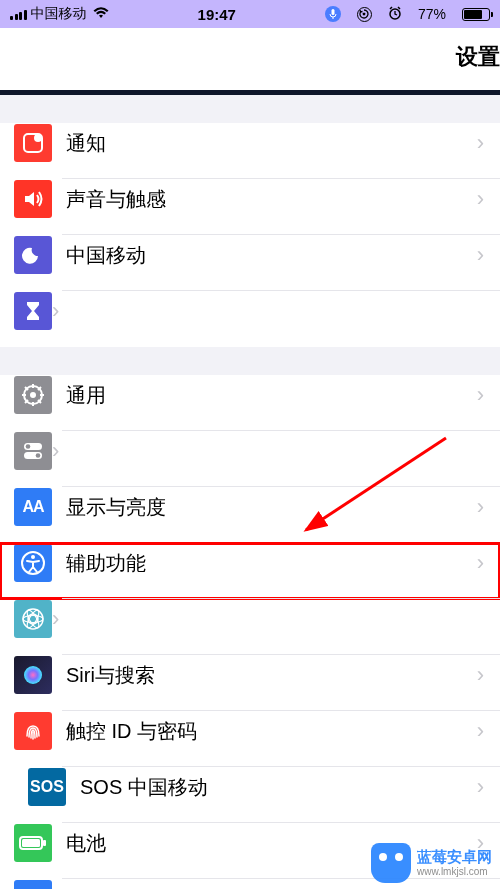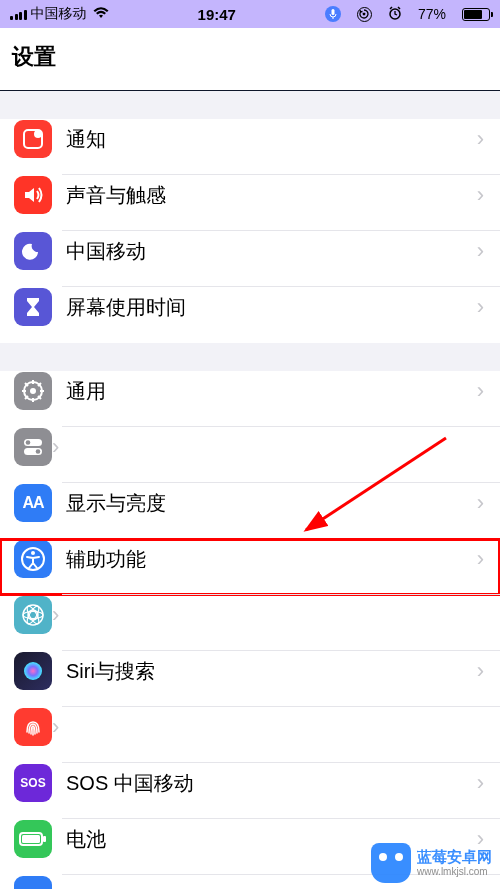--- a/index.html
+++ b/index.html
@@ -50,25 +50,25 @@
       position: relative; padding: 1px;
     }
     .battery::after {
       content: ''; position: absolute; right: -4px; top: 3px;
       width: 2px; height: 5px; background: #000; border-radius: 0 1px 1px 0;
     }
     .battery-fill { height: 100%; width: 77%; background: #000; border-radius: 1px; }
 
     .header {
       background: #fff;
-      text-align: left;
-      padding: 14px 12px 18px;
+      text-align: right;
+      padding: 14px 0 18px;
       font-size: 22px;
       font-weight: 600;
-      border-bottom: 1px solid #0f172a;
+      border-bottom: 5px solid #0f172a;
     }
 
     .group-gap { height: 28px; }
 
     .list-group { background: #fff; }
     .list-item {
       display: flex;
       align-items: center;
       height: 56px;
       padding: 0 16px 16px 14px;
@@ -77,21 +77,21 @@
     .list-item::after {
       content: '';
       position: absolute;
       left: 62px; right: 0; bottom: 0;
       height: 1px;
       background: #e5e5ea;
     }
     .list-item:last-child::after { display: none; }
     .icon-box {
       width: 38px; height: 38px;
-      border-radius: 9px;
+      border-radius: 3px;
       display: flex; align-items: center; justify-content: center;
       flex-shrink: 0;
     }
     .label {
       flex: 1;
       margin-left: 14px;
       font-size: 20px;
       color: #000;
     }
     .chevron {
@@ -105,21 +105,21 @@
     .ic-sound { background: #ff3427; }
     .ic-dnd { background: #5956d6; }
     .ic-screentime { background: #5856d6; }
     .ic-general { background: #8e8e93; }
     .ic-control { background: #8e8e93; }
     .ic-display { background: #2f7cf6; }
     .ic-access { background: #2f7cf6; }
     .ic-wallpaper { background: #50b3c8; }
     .ic-siri { background: linear-gradient(135deg,#1a1a2e,#2d2d5f); }
     .ic-touchid { background: #ff3b30; }
-    .ic-sos { background: #6d28d9; color:#fff; font-size:12px; font-weight:700; }
+    .ic-sos { background: #0369a1; color:#fff; font-size:16px; font-weight:700;margin-left:14px; }
     .ic-battery { background: #34c759; }
     .ic-privacy { background: #2f7cf6; }
 
     .highlight {
       outline: 3px solid #ff0000;
       outline-offset: -2px;
     }
 
     .arrow-annotation {
       position: absolute;
@@ -229,21 +229,20 @@
       </div>
       <div class="label">中国移动</div>
       <div class="chevron">›</div>
     </div>
     <div class="list-item">
       <div class="icon-box ic-screentime">
         <svg width="24" height="24" viewBox="0 0 24 24">
           <path d="M6 3 L18 3 L18 6 L13 12 L18 18 L18 21 L6 21 L6 18 L11 12 L6 6 Z" fill="#fff"></path>
         </svg>
       </div>
-      <div class="label">屏幕使用时间</div>
       <div class="chevron">›</div>
     </div>
   </div>
 
 <div class="group-gap"></div>
 
 <div class="list-group" id="group2">
     <div class="list-item">
       <div class="icon-box ic-general">
         <svg width="26" height="26" viewBox="0 0 26 26">
@@ -311,20 +310,21 @@
       </div>
       <div class="label">Siri与搜索</div>
       <div class="chevron">›</div>
     </div>
     <div class="list-item">
       <div class="icon-box ic-touchid">
         <svg width="26" height="26" viewBox="0 0 26 26">
           <path d="M7 18 Q7 8 13 8 Q19 8 19 18 M9 19 Q9 10 13 10 Q17 10 17 19 M11 20 Q11 12 13 12 Q15 12 15 20 M13 14 L13 21" stroke="#fff" stroke-width="1.5" fill="none" stroke-linecap="round"></path>
         </svg>
       </div>
+      <div class="label">触控 ID 与密码</div>
       <div class="chevron">›</div>
     </div>
     <div class="list-item">
       <div class="icon-box ic-sos">SOS</div>
       <div class="label">SOS 中国移动</div>
       <div class="chevron">›</div>
     </div>
     <div class="list-item">
       <div class="icon-box ic-battery">
         <svg width="28" height="16" viewBox="0 0 28 16">

